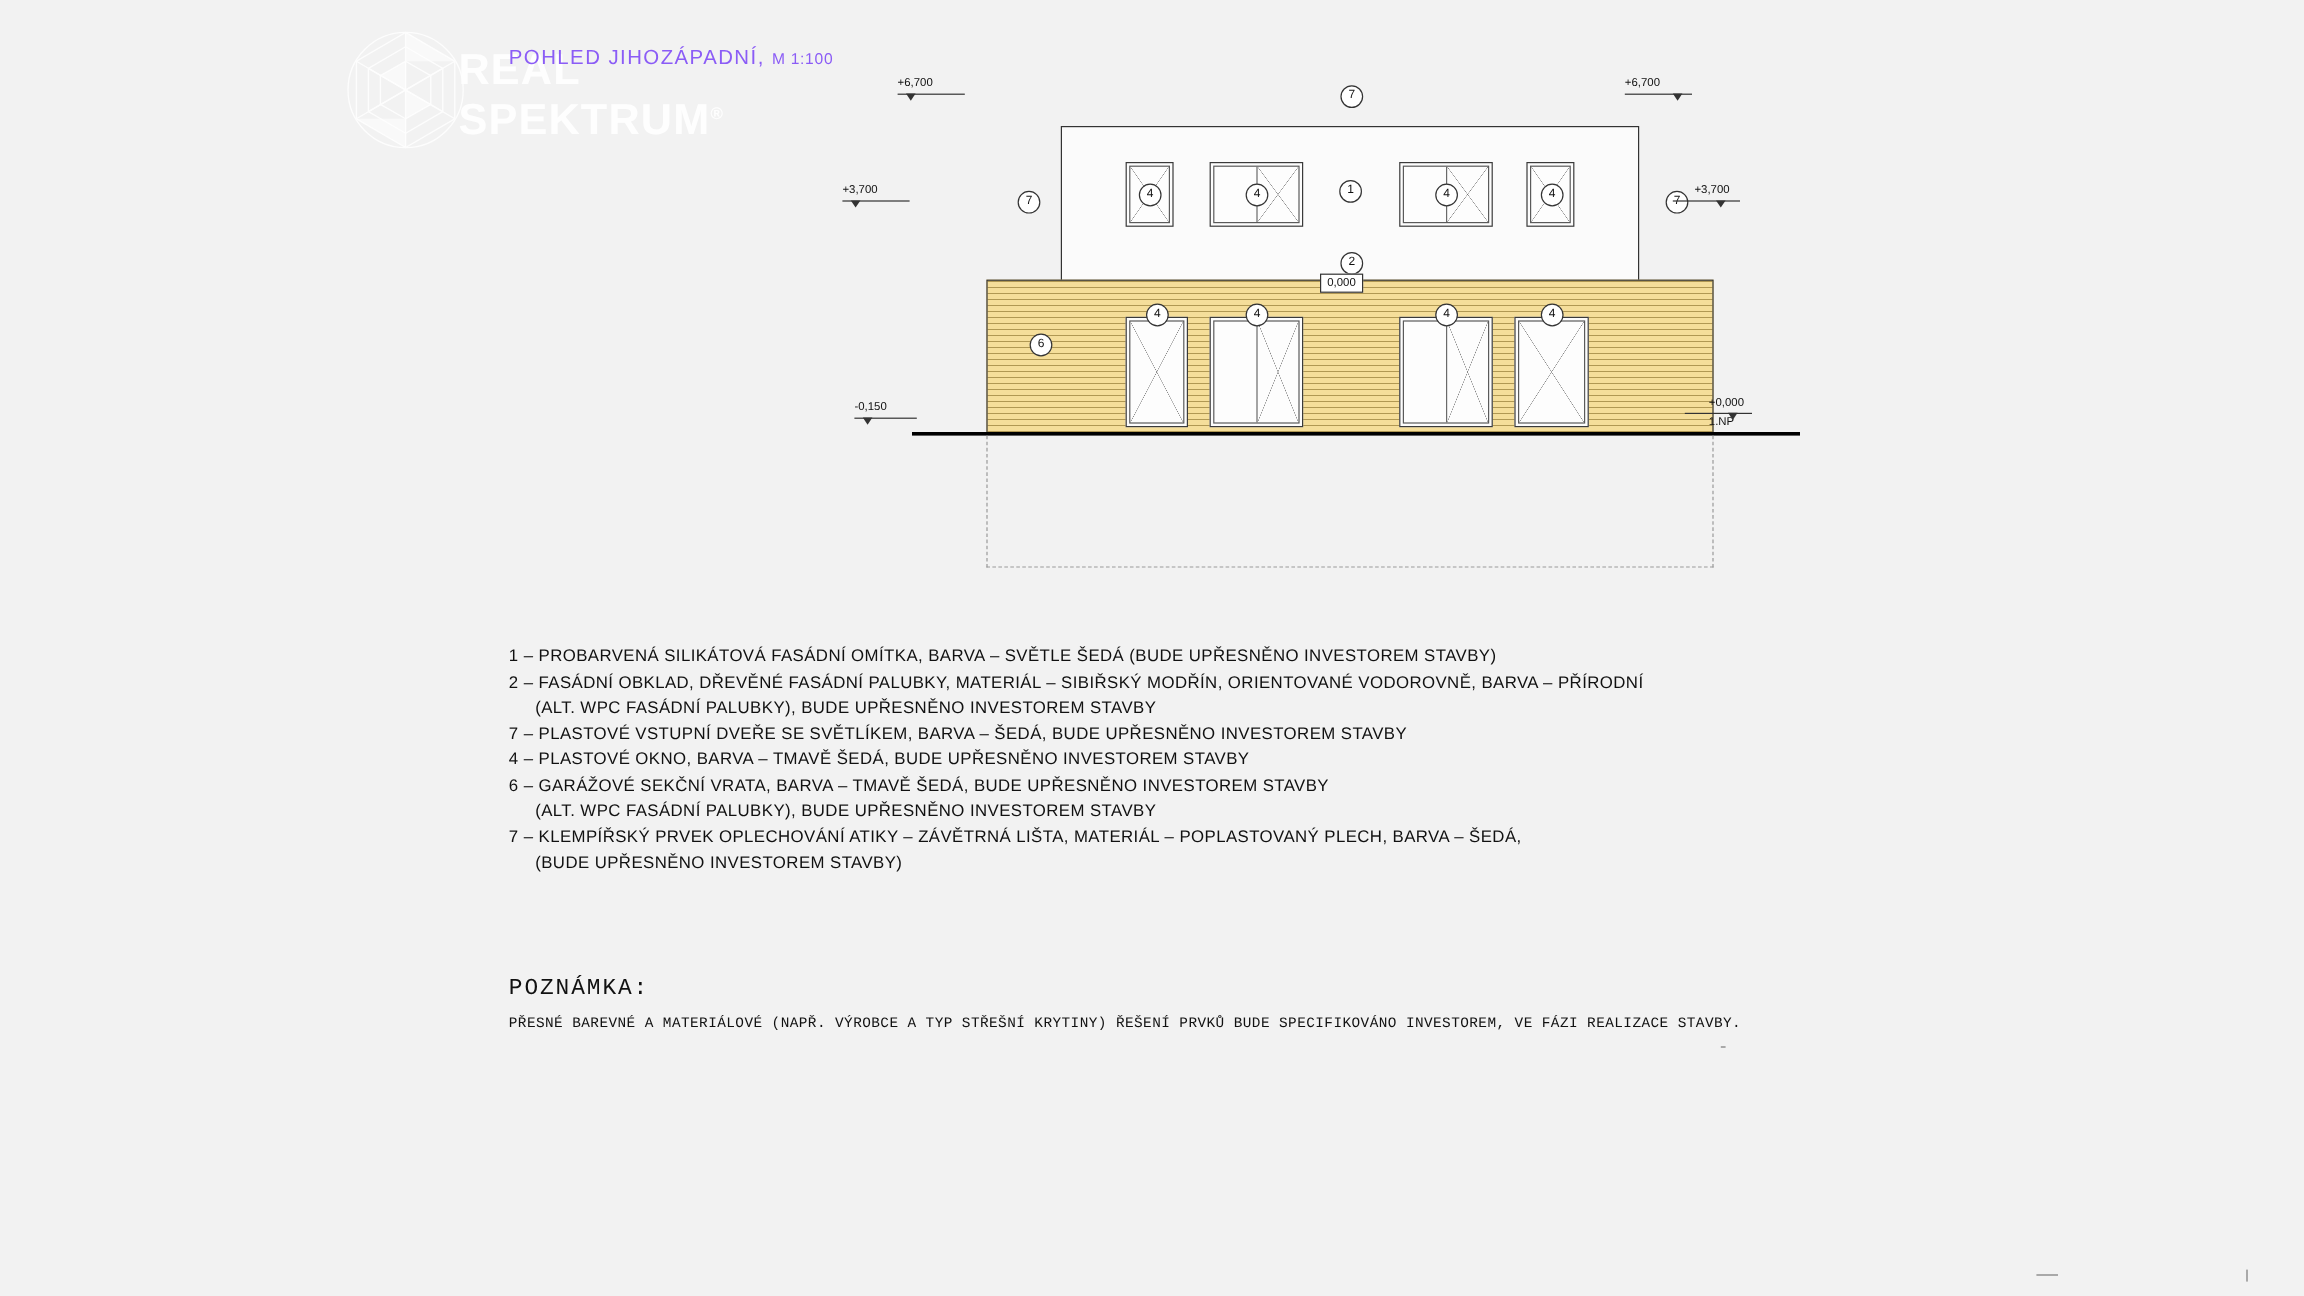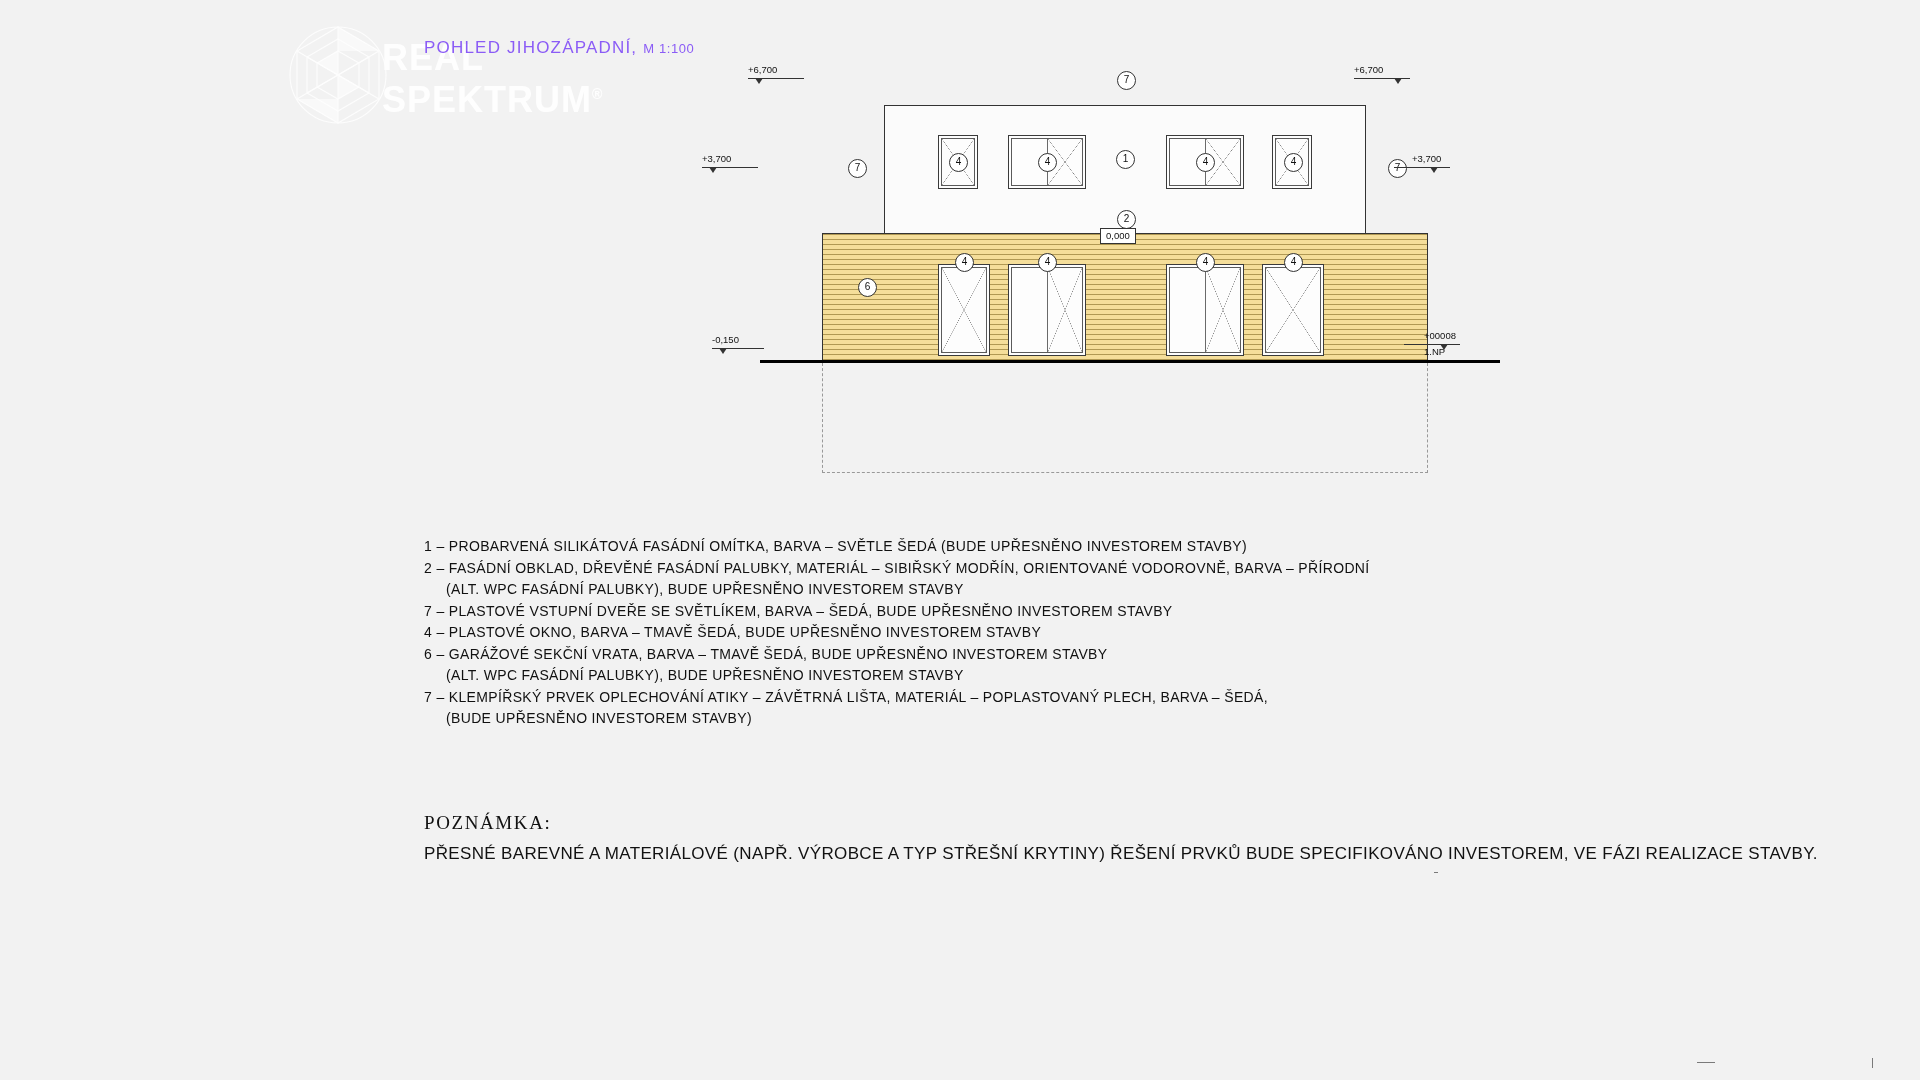--- a/index.html
+++ b/index.html
@@ -199,29 +199,29 @@
     color: #111;
     white-space: nowrap;
   }
   .legend-row.cont { padding-left: 22px; }
   #note {
     position: absolute;
     left: 424px; top: 812px;
     width: 950px;
   }
   .note-heading {
-    font-family: Liberation Serif, serif;
+    font-family: Liberation Mono, monospace;
     font-size: 19px;
     letter-spacing: 1.6px;
     color: #111;
     margin-bottom: 10px;
   }
   .note-text {
-    font-family: Liberation Sans, sans-serif;
-    font-size: 17px;
+    font-family: Liberation Mono, monospace;
+    font-size: 12px;
     letter-spacing: .35px;
     line-height: 19px;
     color: #111;
     white-space: nowrap;
   }
   .corner-mark {
     position: absolute;
     background: #7a7a7a;
   }
 </style>
@@ -352,21 +352,21 @@
       <span>+3,700</span>
       <div class="lvl-line" style="left:-18px; top:14px; width:56px;"></div>
       <div class="lvl-arrow" style="left:18px; top:14px;"></div>
     </div>
     <div class="level" style="left:-48px; top:274px;">
       <span>-0,150</span>
       <div class="lvl-line" style="left:0px; top:14px; width:52px;"></div>
       <div class="lvl-arrow" style="left:7px; top:14px;"></div>
     </div>
     <div class="level" style="left:664px; top:270px;">
-      <span>+00008</span>
+      <span>+0,000</span>
       <div class="lvl-line" style="left:-20px; top:14px; width:56px;"></div>
       <div class="lvl-arrow" style="left:16px; top:14px;"></div>
       <div style="margin-top:5px;">1.NP</div>
     </div>
   </div>
 
   <div id="legend">
     <div class="legend-row">1 – PROBARVENÁ SILIKÁTOVÁ FASÁDNÍ OMÍTKA, BARVA – SVĚTLE ŠEDÁ (BUDE UPŘESNĚNO INVESTOREM STAVBY)</div>
     <div class="legend-row">2 – FASÁDNÍ OBKLAD, DŘEVĚNÉ FASÁDNÍ PALUBKY, MATERIÁL – SIBIŘSKÝ MODŘÍN, ORIENTOVANÉ VODOROVNĚ, BARVA – PŘÍRODNÍ</div>
     <div class="legend-row cont">(ALT. WPC FASÁDNÍ PALUBKY), BUDE UPŘESNĚNO INVESTOREM STAVBY</div>

